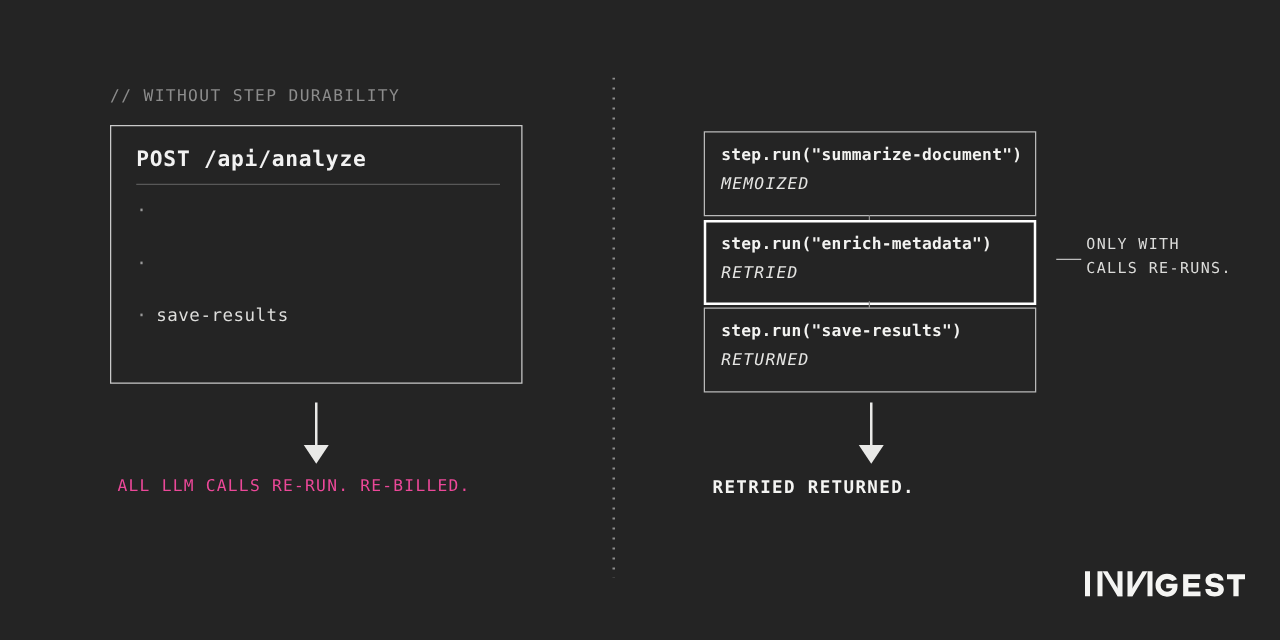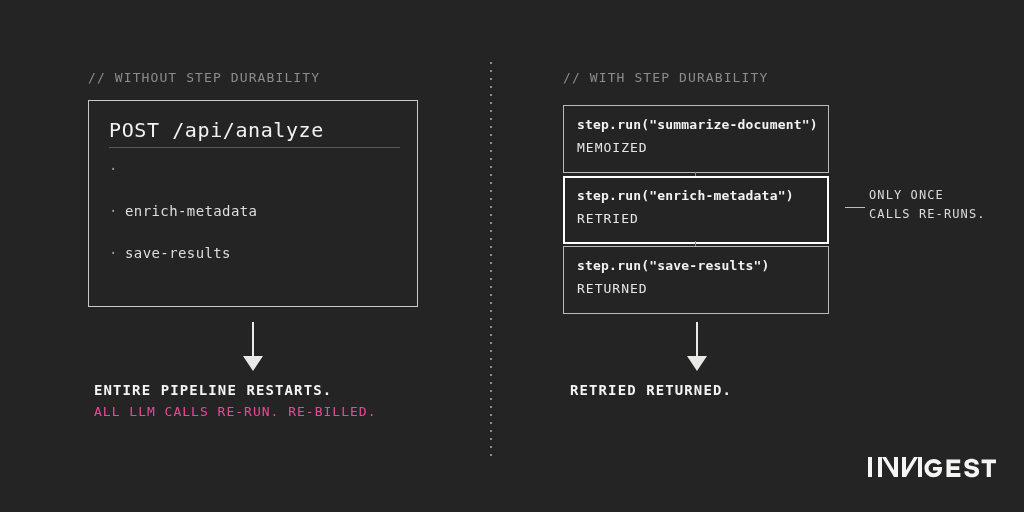--- a/index.html
+++ b/index.html
@@ -50,22 +50,22 @@
     top: 100px;
     width: 330px;
     height: 207px;
     border: 1px solid #c9c9c9;
     box-sizing: border-box;
   }
   .card-title {
     position: absolute;
     left: 20px;
     top: 17px;
-    font-size: 20px;
-    font-weight: normal;
+    font-size: 17px;
+    font-weight: bold;
     color: #f2f2f2;
     letter-spacing: 0.6px;
     white-space: nowrap;
   }
   .card-rule {
     position: absolute;
     left: 20px;
     top: 46px;
     width: 291px;
     height: 1px;
@@ -119,20 +119,21 @@
     top: 10px;
   }
   .step-box .step-state {
     position: absolute;
     left: 13px;
     top: 34px;
     font-size: 13px;
     color: #e6e6e4;
     letter-spacing: 1px;
     white-space: nowrap;
+    font-style: italic;
   }
   .step-box.highlight .step-state {
     left: 12px;
     top: 33px;
   }
 
   #step-box-0 { top: 105px; }
   #step-box-1 { top: 176px; }
   #step-box-2 { top: 246px; }
 
@@ -236,61 +237,58 @@
 
   <div class="card-left">
     <div class="card-title">POST /api/analyze</div>
     <div class="card-rule"></div>
     <div class="task-list">
       <div class="task-item">
         <span class="task-bullet">·</span>
       </div>
       <div class="task-item">
         <span class="task-bullet">·</span>
-        <span>enrich-metadata</span>
       </div>
       <div class="task-item">
         <span class="task-bullet">·</span>
         <span>save-results</span>
       </div>
     </div>
   </div>
 
   <div class="arrow" id="arrow-left">
     <div class="shaft"></div>
     <div class="head"></div>
   </div>
 
   <div class="caption" id="caption-left">
-    <div class="line-primary">ENTIRE PIPELINE RESTARTS.</div>
     <div class="line-secondary">ALL LLM CALLS RE-RUN. RE-BILLED.</div>
   </div>
 
-  <div class="comment comment-right">// WITH STEP DURABILITY</div>
 
   <div class="step-box" id="step-box-0">
     <div class="step-call">step.run("summarize-document")</div>
     <div class="step-state">MEMOIZED</div>
   </div>
   <div class="step-connector" id="step-connector-0"></div>
 
   <div class="step-box highlight" id="step-box-1">
     <div class="step-call">step.run("enrich-metadata")</div>
     <div class="step-state">RETRIED</div>
   </div>
   <div class="step-connector" id="step-connector-1"></div>
 
   <div class="step-box" id="step-box-2">
     <div class="step-call">step.run("save-results")</div>
     <div class="step-state">RETURNED</div>
   </div>
 
   <div class="callout-leader"></div>
   <div class="callout-text">
-    <div>ONLY ONCE</div>
+    <div>ONLY WITH</div>
     <div>CALLS RE-RUNS.</div>
   </div>
 
   <div class="arrow" id="arrow-right">
     <div class="shaft"></div>
     <div class="head"></div>
   </div>
 
   <div class="caption" id="caption-right">
     <div class="line-primary">RETRIED RETURNED.</div>

